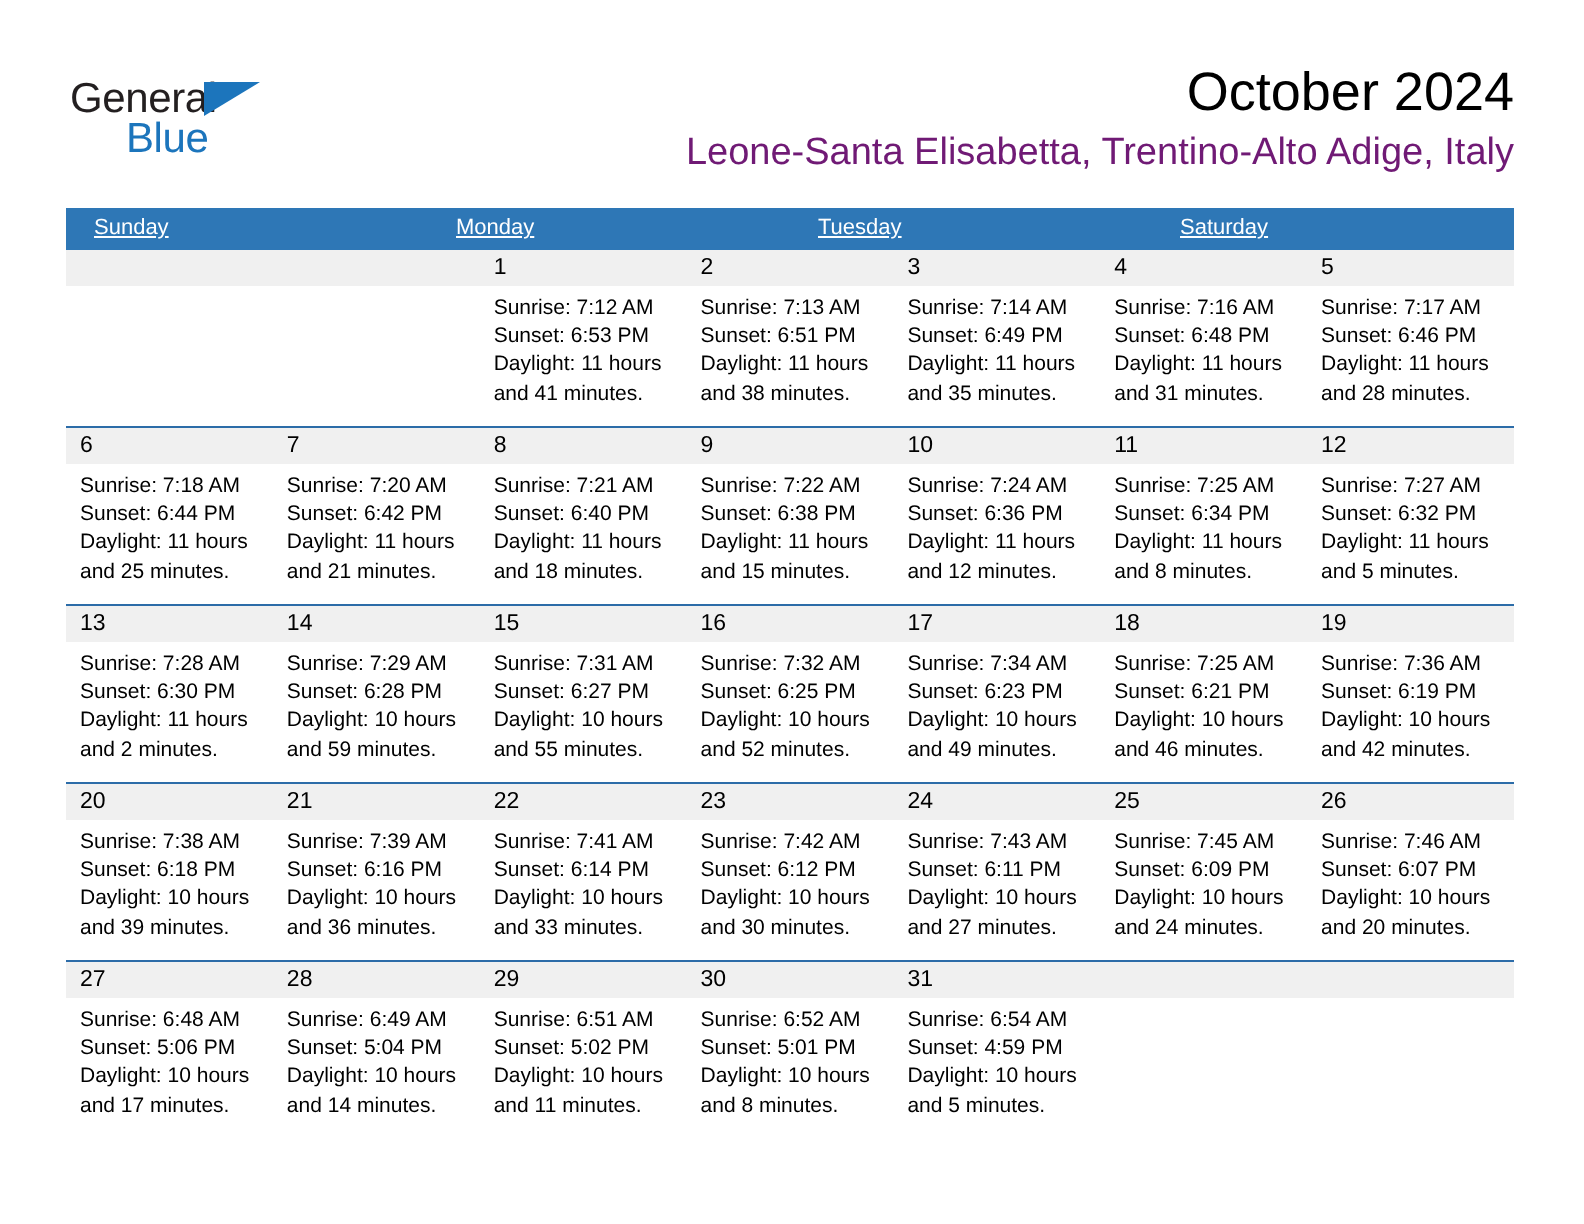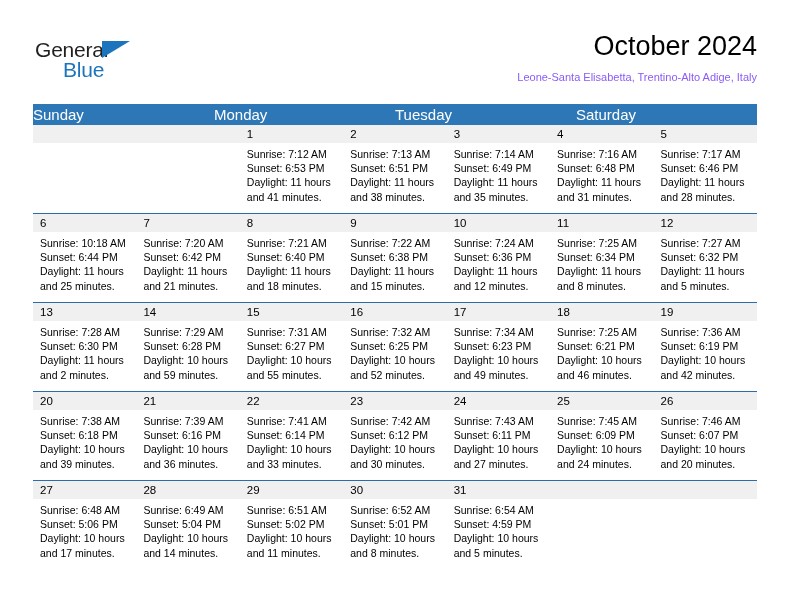--- a/index.html
+++ b/index.html
@@ -70,48 +70,49 @@
     text-align: right;
   }
   .cal-title {
     font-size: 27px;
     color: #000000;
     line-height: 32px;
     font-weight: normal;
     white-space: nowrap;
   }
   .cal-subtitle {
-    font-size: 11px;
-    color: #8b5cf6;
+    font-size: 19px;
+    color: #701a75;
     line-height: 20px;
     margin-top: 5px;
     white-space: nowrap;
   }
 
   
   .calendar {
     position: absolute;
     left: 33px;
     top: 104px;
     width: 724px;
   }
   .weekday-row {
     display: flex;
     background: #2e77b6;
     height: 21px;
   }
   .weekday-cell {
     flex: 1 1 0;
     color: #ffffff;
-    font-size: 15px;
+    font-size: 11px;
     line-height: 21px;
-    padding-left: 0;
+    padding-left: 14px;
     box-sizing: border-box;
     white-space: nowrap;
     overflow: hidden;
+    text-decoration: underline;
   }
   .week-row {
     display: flex;
     border-top: 1.6px solid #2c6ca8;
     height: 88px;
   }
   .week-row.first {
     border-top: none;
   }
   .day-cell {
@@ -224,21 +225,21 @@
           <div>Daylight: 11 hours</div>
           <div>and 28 minutes.</div>
         </div>
       </div>
     </div>
 
     <div class="week-row">
       <div class="day-cell">
         <div class="day-number">6</div>
         <div class="day-info">
-          <div>Sunrise: 10:18 AM</div>
+          <div>Sunrise: 7:18 AM</div>
           <div>Sunset: 6:44 PM</div>
           <div>Daylight: 11 hours</div>
           <div>and 25 minutes.</div>
         </div>
       </div>
       <div class="day-cell">
         <div class="day-number">7</div>
         <div class="day-info">
           <div>Sunrise: 7:20 AM</div>
           <div>Sunset: 6:42 PM</div>

